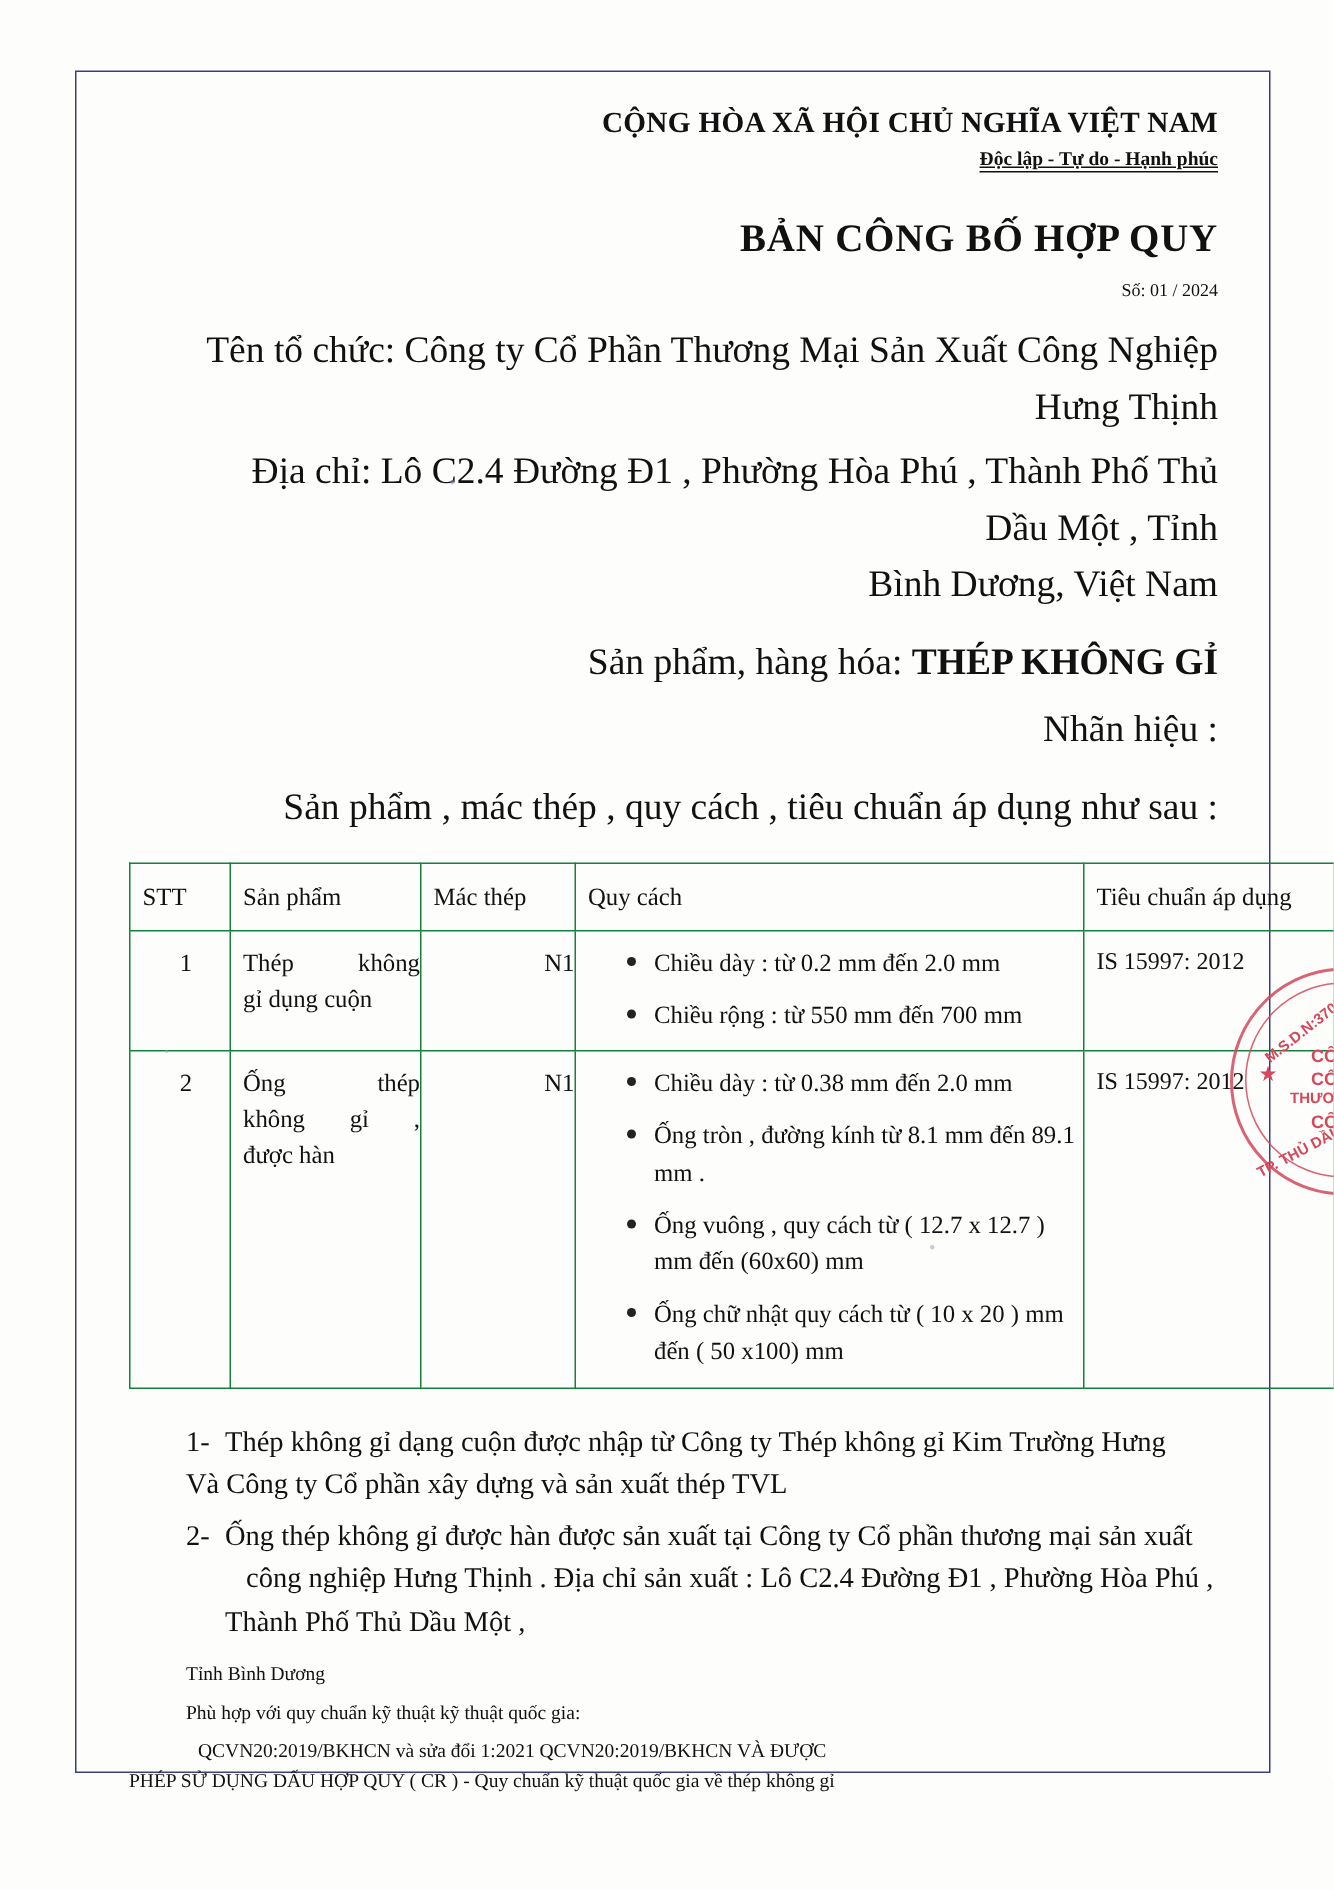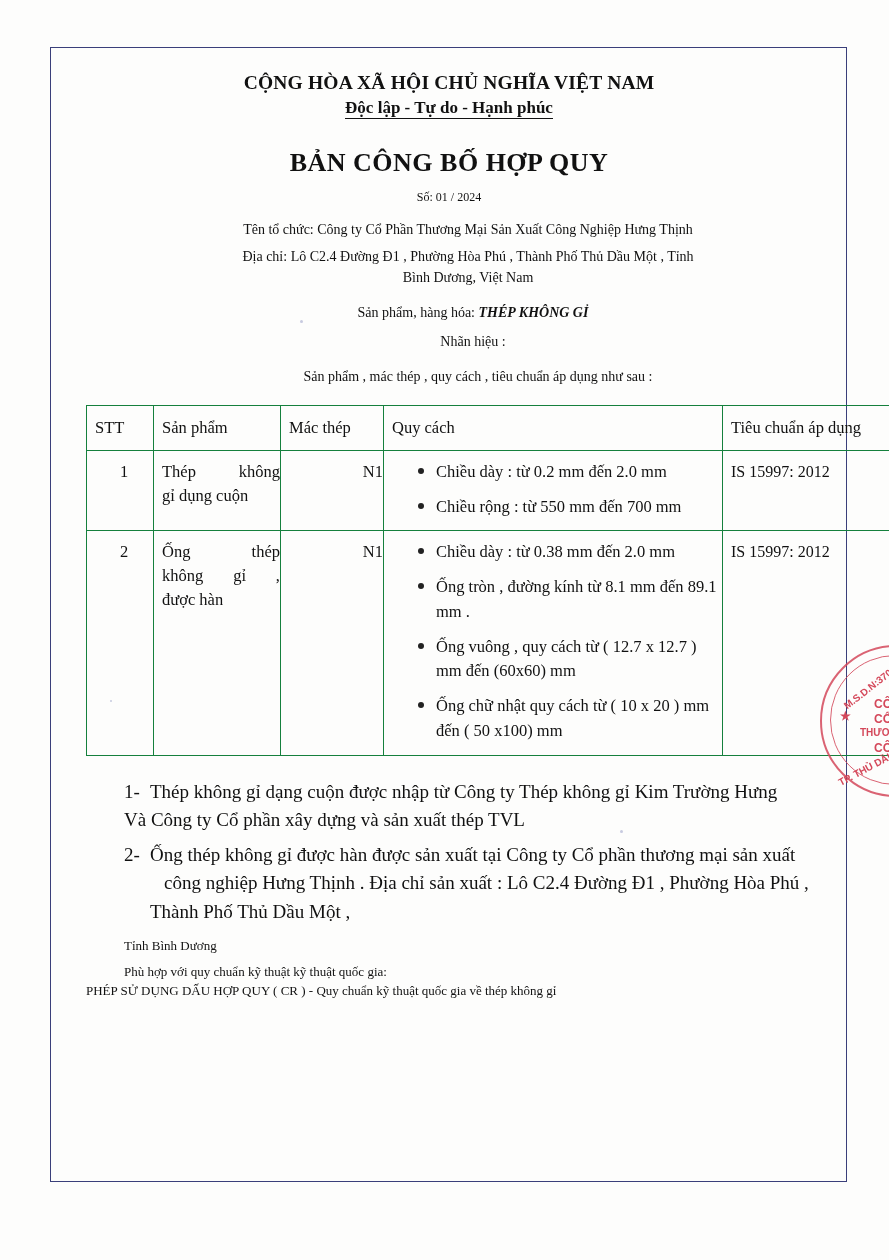--- a/index.html
+++ b/index.html
@@ -37,59 +37,60 @@
 
   .content {
     position: absolute;
     left: 68px;
     top: 62px;
     width: 762px;
     box-sizing: border-box;
     padding: 0 18px;
   }
 
-  .center { text-align: center; }
+  .center { text-align: right; }
 
   .nat-title {
     font-weight: bold;
     font-size: 19.5px;
     letter-spacing: 0.2px;
     margin-top: 10px;
   }
   .nat-sub {
     font-weight: bold;
-    font-size: 17px;
+    font-size: 13px;
     margin-top: 4px;
+    text-decoration: underline;
   }
   .nat-sub span.u {
     border-bottom: 1.4px solid #111;
     padding-bottom: 1px;
   }
 
   .doc-title {
     font-weight: bold;
     font-size: 26px;
     margin-top: 30px;
     letter-spacing: 0.5px;
   }
   .doc-number {
     font-size: 12px;
     margin-top: 12px;
   }
 
   .para {
-    font-size: 14px;
+    font-size: 25px;
     line-height: 1.5;
     margin-top: 14px;
-    text-align: center;
+    text-align: right;
   }
   .para.indent { padding-left: 38px; }
   .para.indent2 { padding-left: 48px; }
   .para.indent3 { padding-left: 58px; }
-  .para b { font-weight: bold; font-style: italic; }
+  .para b { font-weight: bold; }
 
   
   table.spec {
     margin-top: 18px;
     border-collapse: collapse;
     width: 728px;
     font-size: 16.5px;
     table-layout: fixed;
   }
   table.spec th, table.spec td {
@@ -286,20 +287,21 @@
         <span class="txt">
           <span class="l2">Ống thép không gỉ được hàn được sản xuất tại Công ty Cổ phần thương mại sản xuất</span>
           <span class="l2" style="margin-left:14px">công nghiệp Hưng Thịnh . Địa chỉ sản xuất : Lô C2.4 Đường Đ1 , Phường Hòa Phú ,</span>
           <span class="l2">Thành Phố Thủ Dầu Một ,</span>
         </span>
       </div>
     </div>
 
     <div class="tail" style="margin-top:10px;padding-left:38px">Tỉnh Bình Dương</div>
     <div class="tail" style="margin-top:6px;padding-left:38px">Phù hợp với quy chuẩn kỹ thuật kỹ thuật quốc gia:</div>
+    <div class="tail" style="margin-top:6px;padding-left:46px">QCVN20:2019/BKHCN và sửa đổi 1:2021  QCVN20:2019/BKHCN VÀ ĐƯỢC</div>
     <div class="tail" style="margin-top:0;padding-left:0">PHÉP SỬ DỤNG DẤU HỢP QUY ( CR ) -  Quy chuẩn kỹ thuật quốc gia về thép không gỉ</div>
 
   </div>
 
   <div class="stamp">
     <div class="ring"></div>
     <div class="ring inner"></div>
     <div class="txt arc-top">M.S.D.N:37022662</div>
     <div class="txt arc-bot">TP. THỦ DẦU MỘT</div>
     <div class="txt star">★</div>

